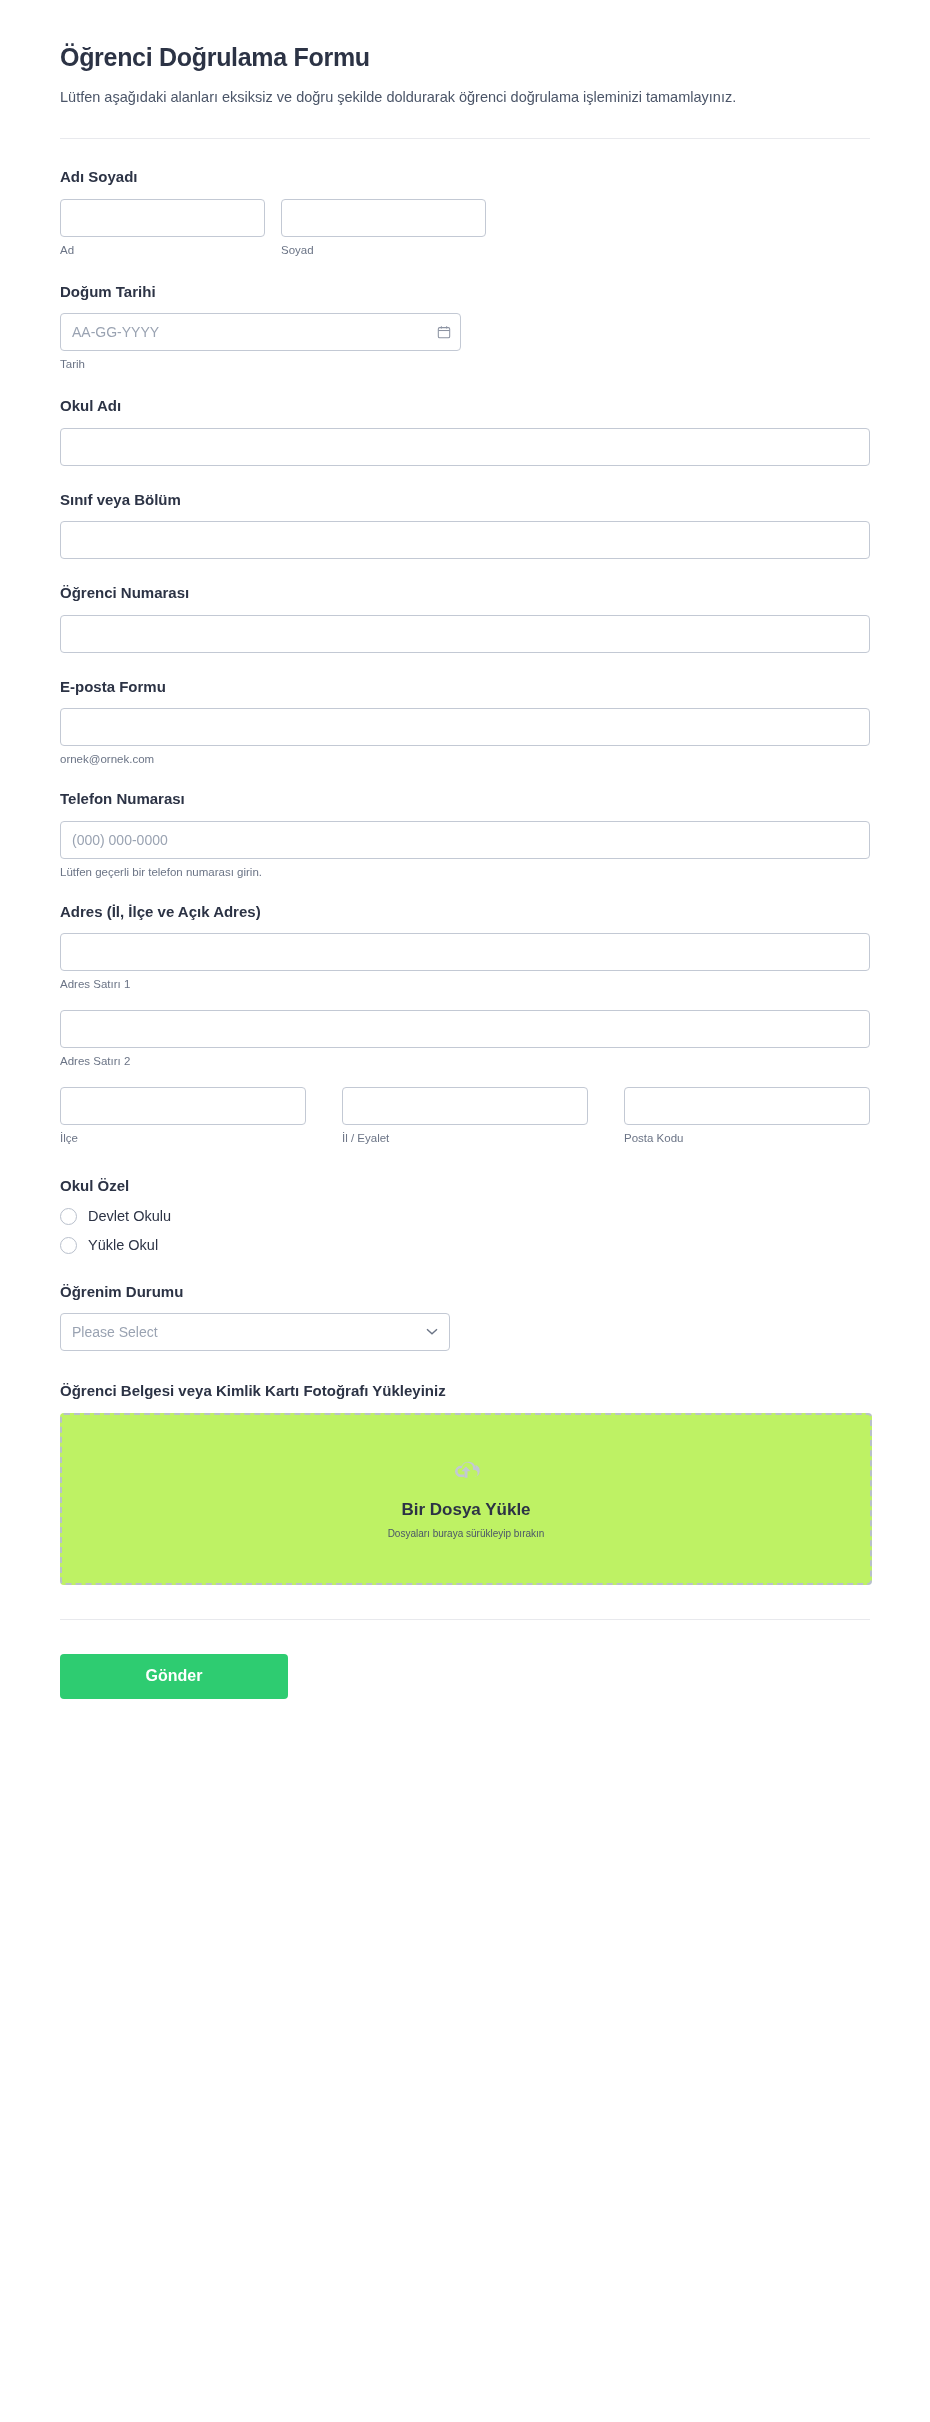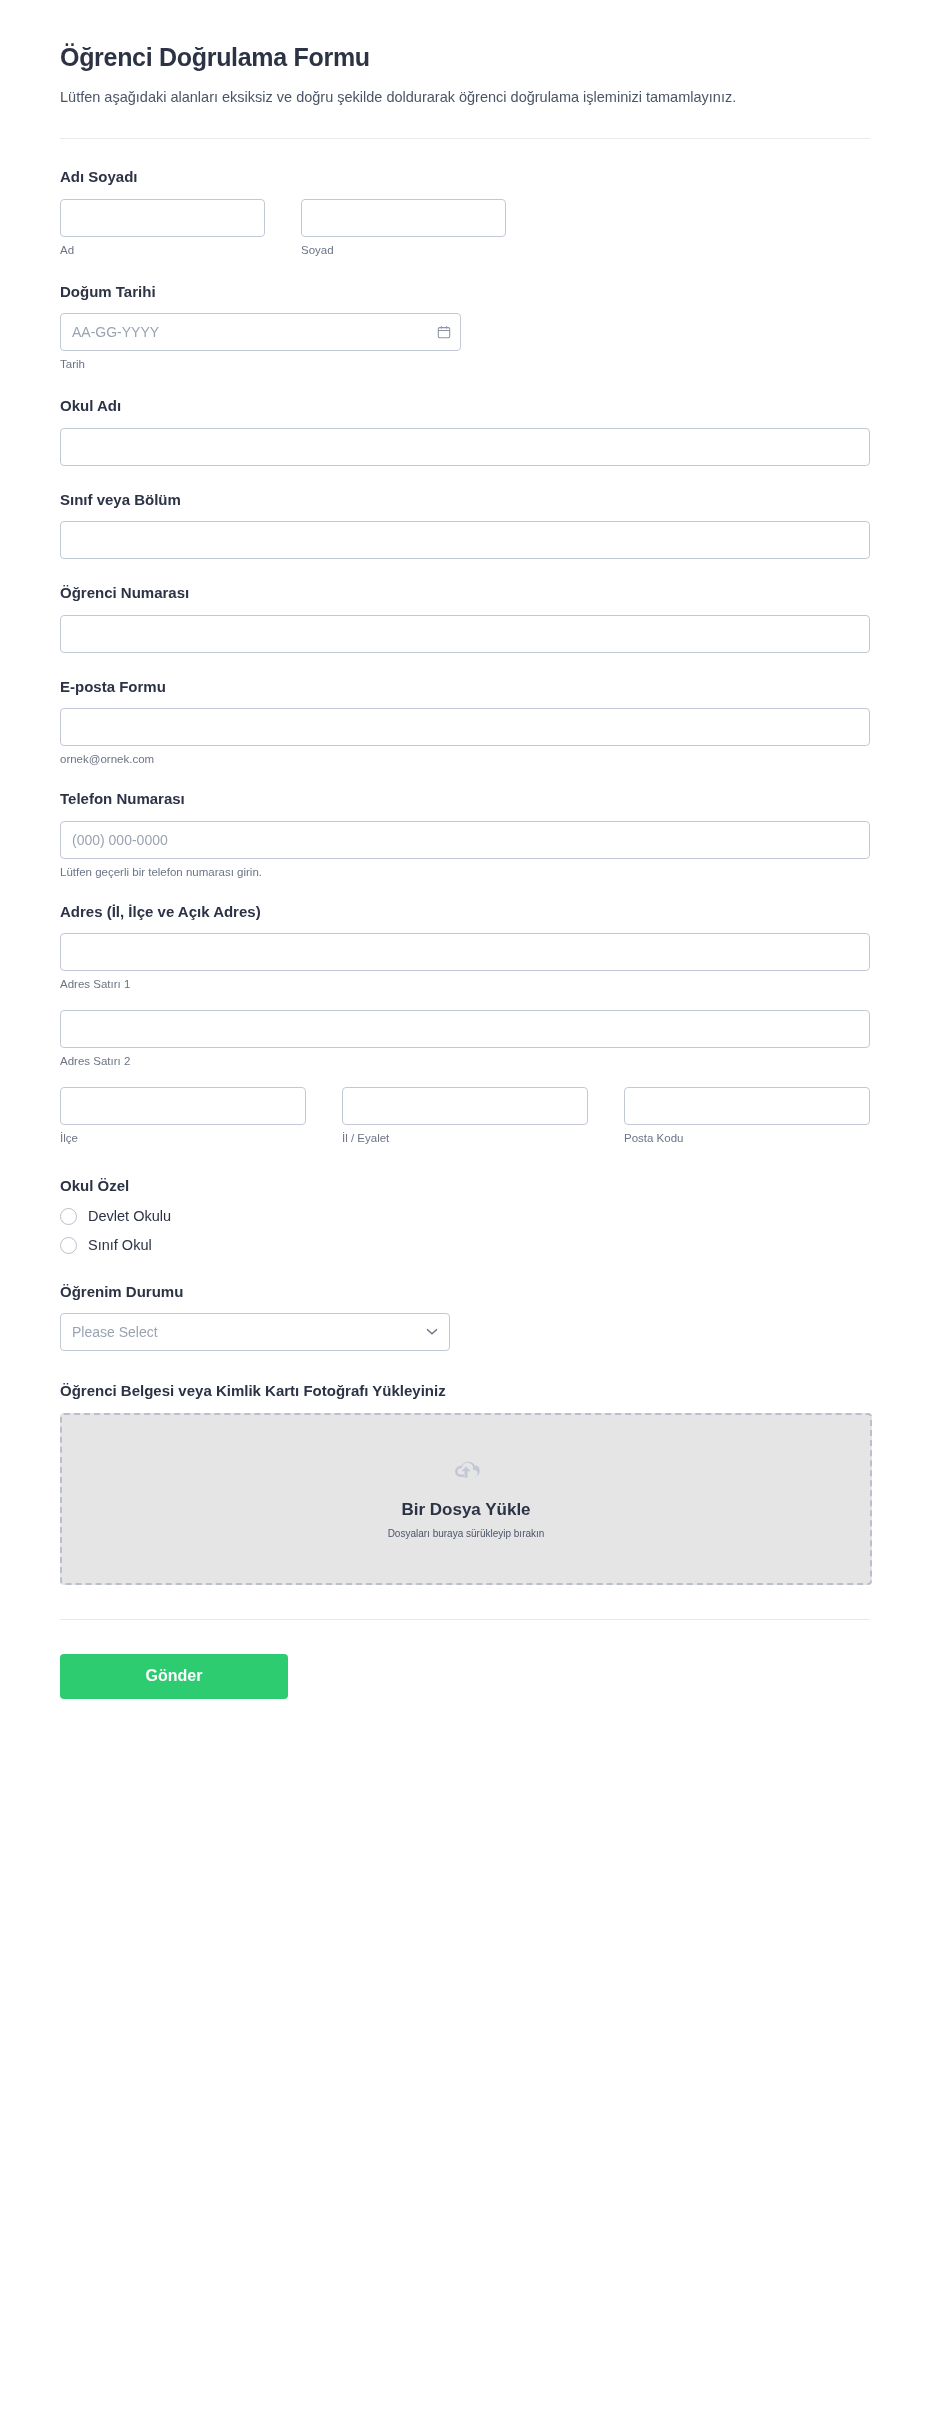--- a/index.html
+++ b/index.html
@@ -85,21 +85,21 @@
     display: block;
   }
   input.txt::placeholder {
     color: #9aa3b2;
   }
   .w-half { width: 390px; }
   .w-wide { width: 660px; }
 
   .row {
     display: flex;
-    gap: 36px;
+    gap: 16px;
   }
   .col { display: block; }
 
   
   .date-wrap {
     position: relative;
     width: 401px;
   }
   .date-wrap input { padding-right: 32px; }
   .cal-icon {
@@ -163,21 +163,21 @@
     font-size: 11px;
     line-height: 1;
   }
 
   
   .upload-box {
     width: 812px;
     height: 172px;
     border: 2px dashed #b9c0cc;
     border-radius: 4px;
-    background: #e5e5e5;
+    background: #bef264;
     display: flex;
     flex-direction: column;
     align-items: center;
     justify-content: center;
     margin-top: 4px;
   }
   .upload-icon {
     color: #c3c9d4;
     margin-bottom: 12px;
   }
@@ -309,21 +309,21 @@
     </div>
 
     <div class="field" style="margin-top:30px">
       <label class="field-label">Okul Özel</label>
       <div class="radio-row">
         <span class="radio-mark"></span>
         <span class="radio-label">Devlet Okulu</span>
       </div>
       <div class="radio-row">
         <span class="radio-mark"></span>
-        <span class="radio-label">Sınıf Okul</span>
+        <span class="radio-label">Yükle Okul</span>
       </div>
     </div>
 
     <div class="field" style="margin-top:28px">
       <label class="field-label">Öğrenim Durumu</label>
       <div class="select-wrap">
         <select class="sel">
           <option>Please Select</option>
         </select>
         <span class="chev">

